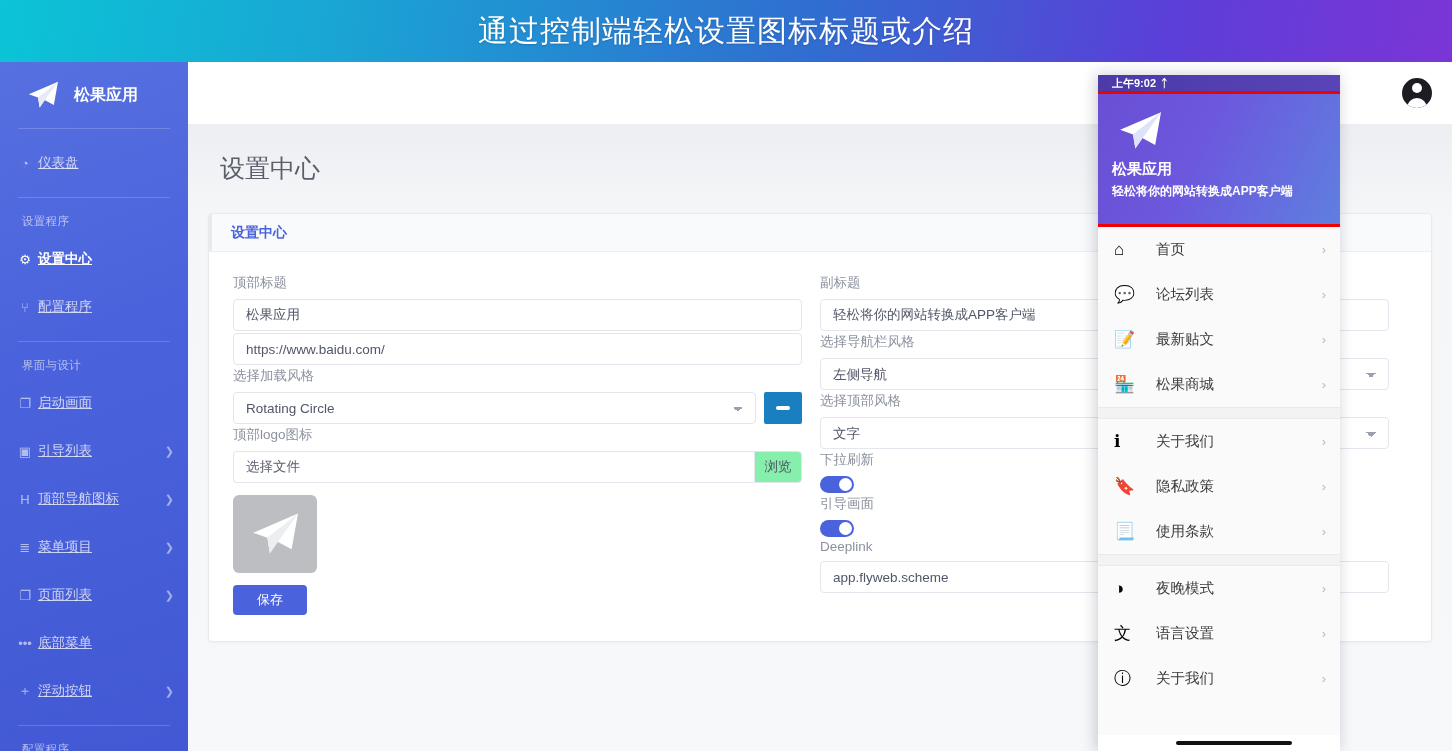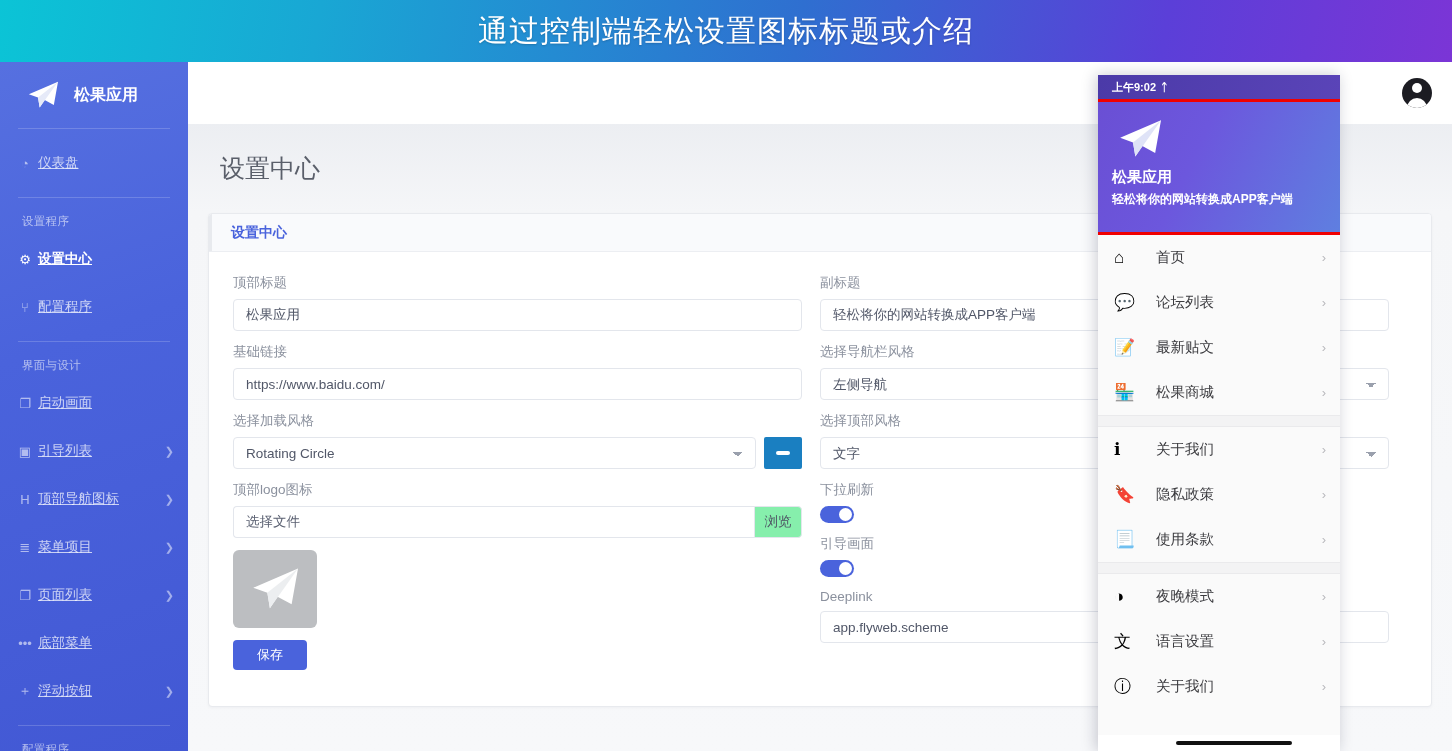--- a/index.html
+++ b/index.html
@@ -88,21 +88,21 @@
     height: 38px; background: #f9fafc; border-bottom: 1px solid #eceef2;
     display: flex; align-items: center; padding-left: 22px; position: relative;
   }
   .card-head::before {
     content: ""; position: absolute; left: 0; top: 0; bottom: 0; width: 3px; background: #e8eaee;
   }
   .card-head-title { color: #4a63dc; font-size: 14px; font-weight: bold; }
   .card-body { padding: 22px 24px 24px 24px; display: flex; gap: 0; }
   .col { width: 596px; padding-right: 18px; }
 
-  .fld { margin-bottom: 12px; }
+  .fld { margin-bottom: 2px; }
   .fld-label { font-size: 13.5px; color: #8b919e; margin-bottom: 7px; }
   .ctl-row { display: flex; align-items: stretch; gap: 8px; }
   .inp {
     flex: 1; height: 32px; border: 1px solid #e3e6ec; border-radius: 4px;
     background: #fff; color: #515768; font-size: 13.5px;
     padding: 0 12px; outline: none; font-family: inherit;
   }
   .inp::placeholder { color: #676d7c; }
   .sel {
     flex: 1; height: 32px; border: 1px solid #e3e6ec; border-radius: 4px;
@@ -234,21 +234,21 @@
   }
   .bg-card2 { width: 60px; height: 140px; background: #eceef3; border-radius: 6px; margin-top: 26px; }
 
   
   .drawer {
     position: absolute; left: 1098px; top: 75px; width: 242px; height: 676px;
     background: #fff; box-shadow: -2px 0 14px rgba(20,25,50,.22);
     overflow: hidden; display: flex; flex-direction: column;
   }
   .dr-status {
-    height: 24px; background: linear-gradient(100deg, #4b3aa8 0%, #5a44b8 100%);
+    height: 16px; background: linear-gradient(100deg, #4b3aa8 0%, #5a44b8 100%);
     display: flex; align-items: center; padding-left: 14px;
     color: #fff; font-size: 11px; font-weight: bold; gap: 5px;
   }
   .dr-redline { height: 3px; background: #f00000; }
   .dr-header {
     height: 130px; background: linear-gradient(115deg, #6a4fd4 0%, #6c57dd 40%, #5f7fe0 100%);
     padding: 12px 14px 0 14px; display: flex; flex-direction: column;
   }
   .dr-header-logo { width: 48px; height: 42px; margin: 4px 0 8px 4px; }
   .dr-app-name { color: #fff; font-size: 15px; font-weight: bold; margin-bottom: 4px; }
@@ -418,21 +418,20 @@
         <div class="col">
 
           <div class="fld">
             <div class="fld-label">顶部标题</div>
             <div class="ctl-row">
               <input class="inp" value="松果应用" style="">
             </div>
           </div>
 
           <div class="fld">
-            <div class="fld-label">基础链接</div>
             <div class="ctl-row">
               <input class="inp" value="https://www.baidu.com/" style="">
             </div>
           </div>
 
           <div class="fld">
             <div class="fld-label">选择加载风格</div>
             <div class="ctl-row">
               <select class="sel">
                 <option>Rotating Circle</option>

